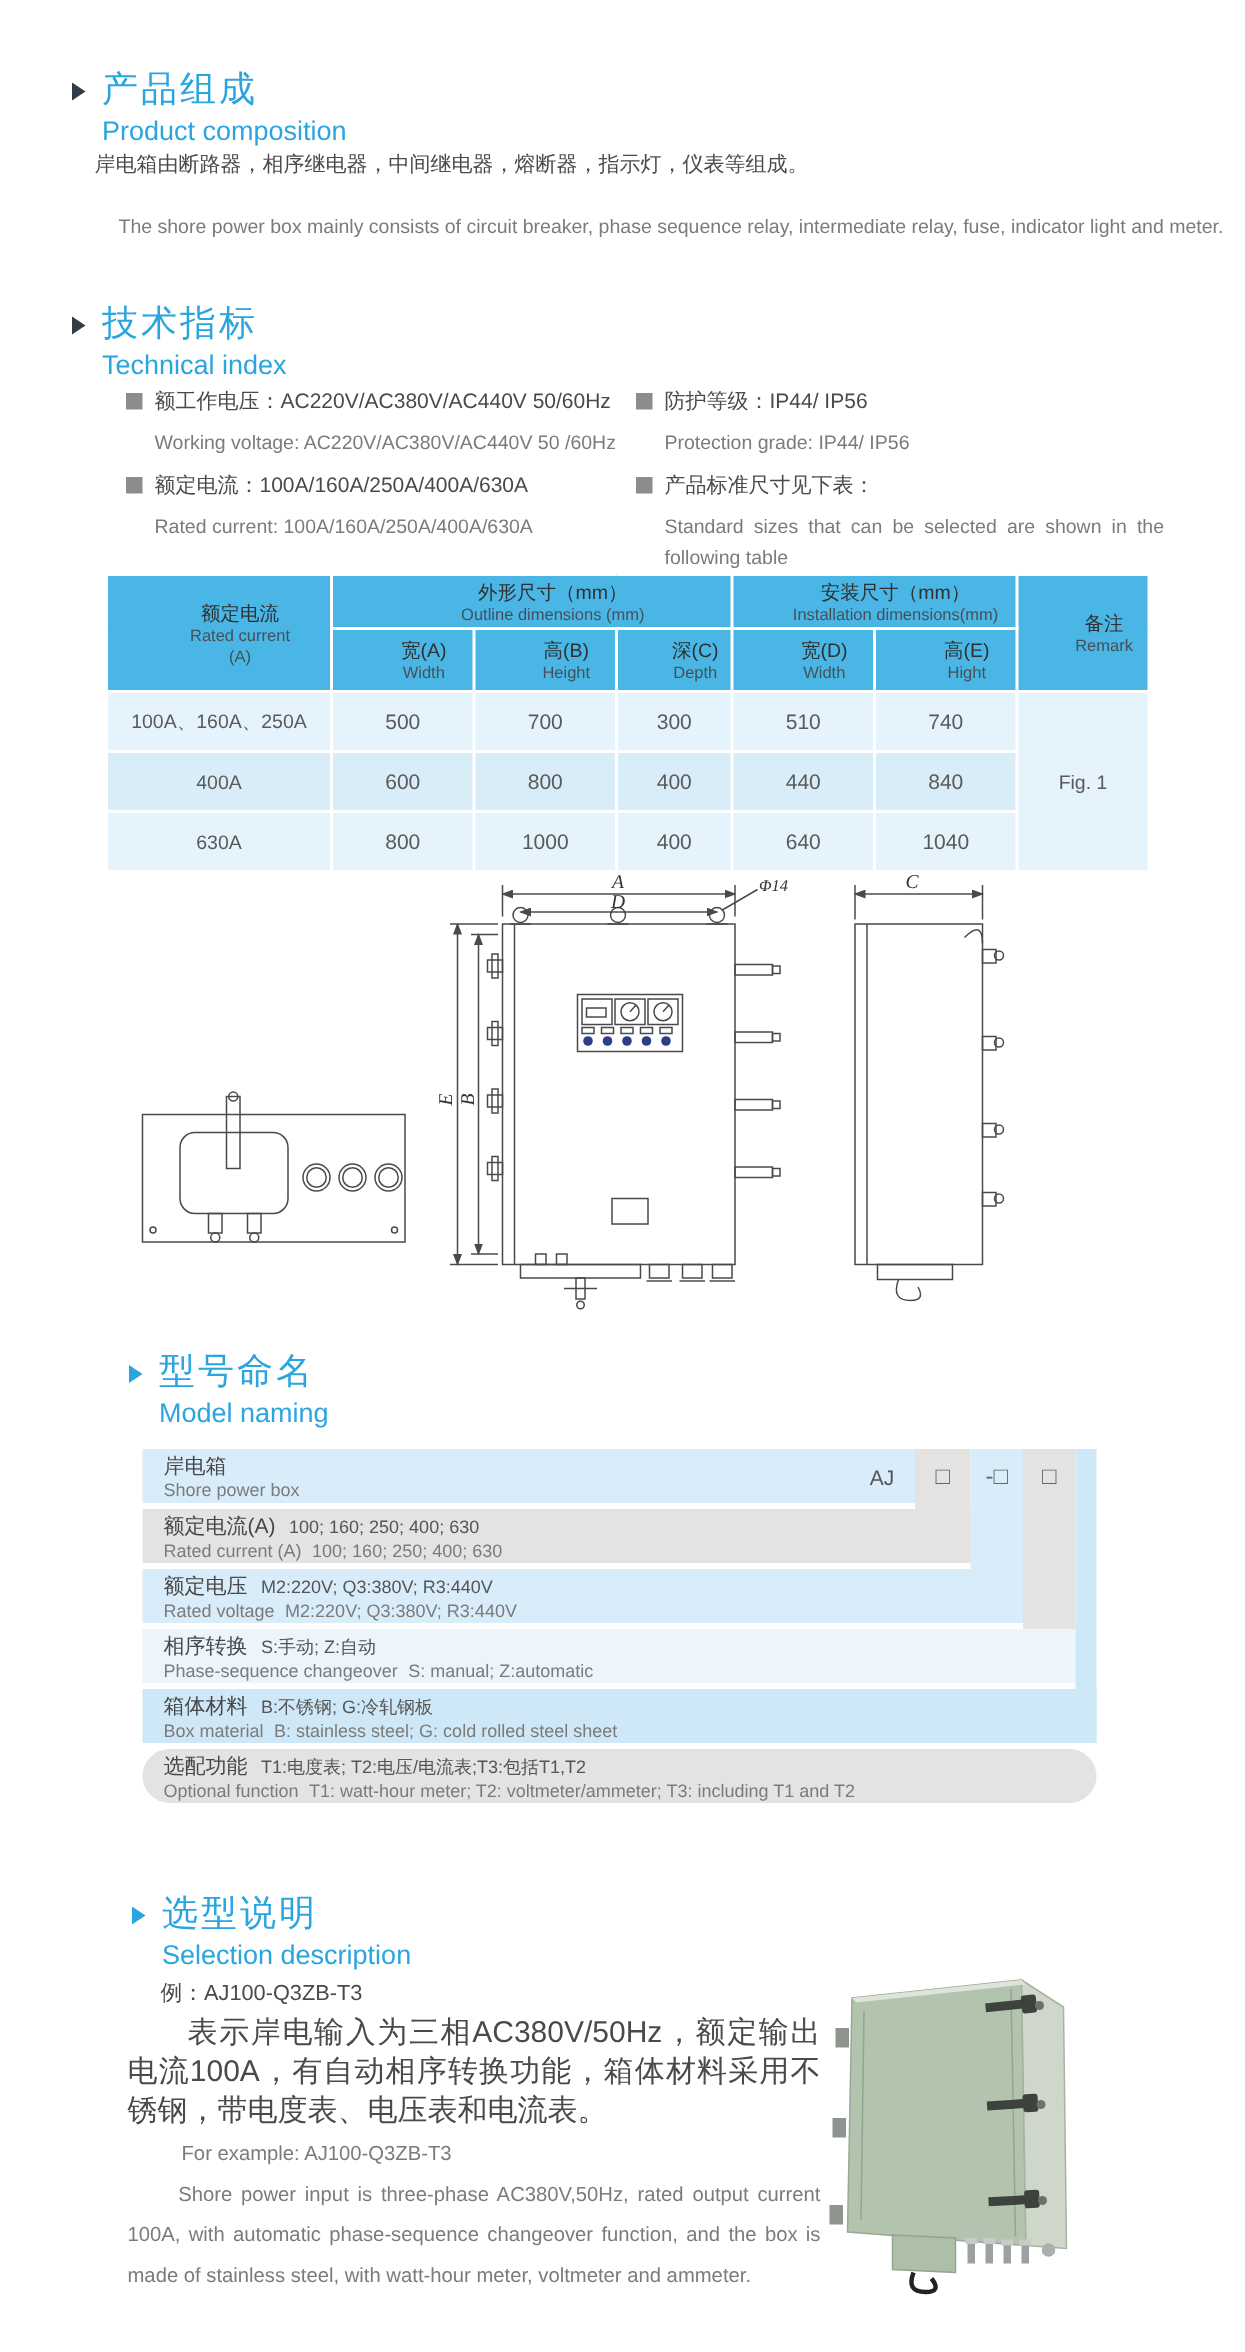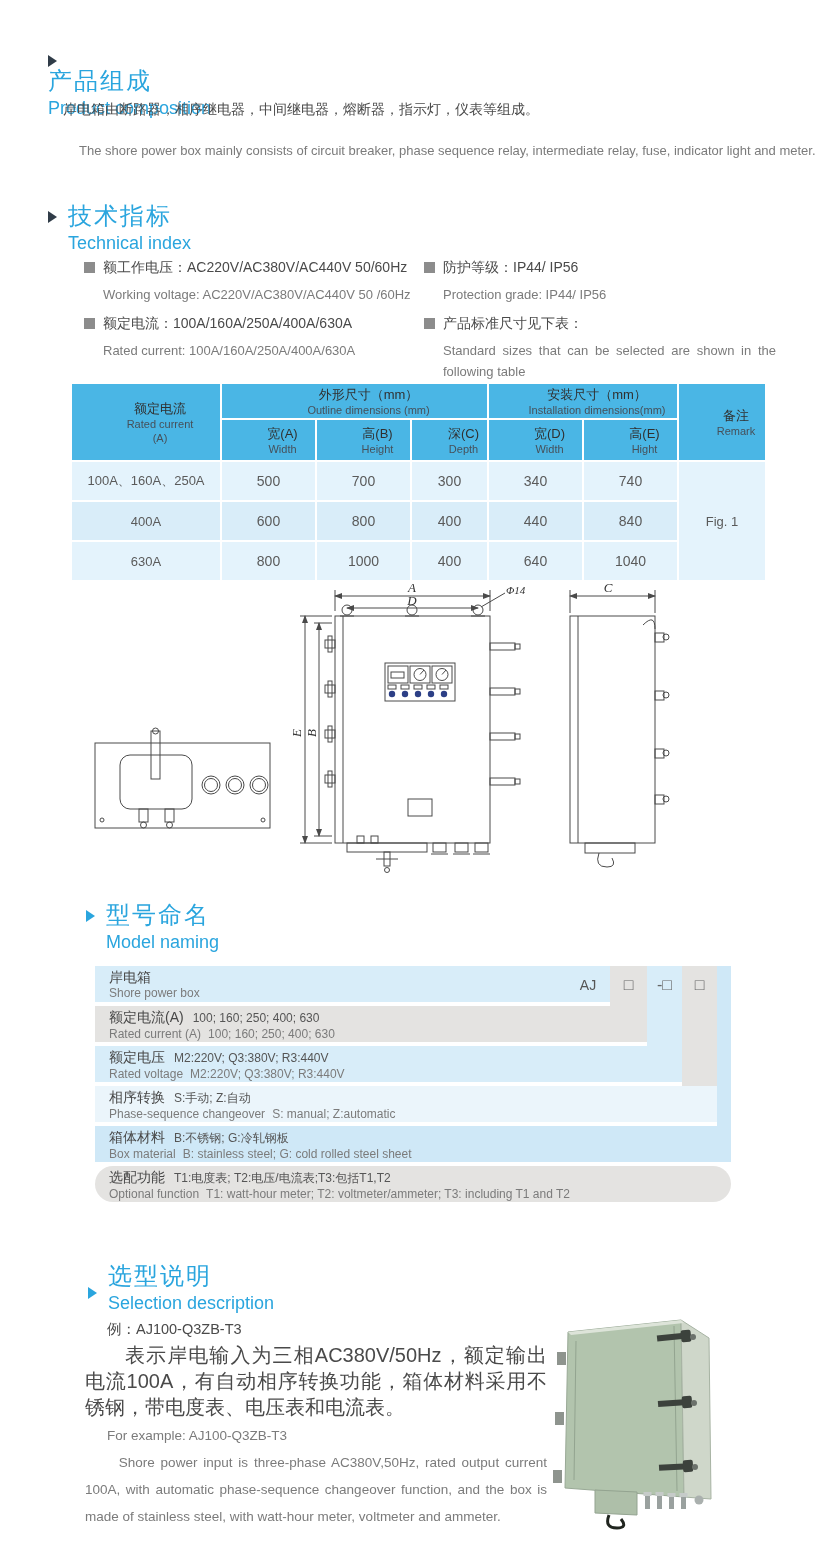--- a/index.html
+++ b/index.html
@@ -42,29 +42,29 @@
   .mcol{top:0;}
   .m-zh{font-size:14px;color:#474747;line-height:17px;white-space:nowrap;}
   .m-zh .dsc{font-size:12px;color:#555;margin-left:9px;}
   .m-en{font-size:12px;color:#7b7b7b;line-height:15px;white-space:nowrap;}
   .m-en .dsc{margin-left:7px;}
   .mcode{position:absolute;top:8px;height:22px;font-size:14px;color:#555;text-align:center;line-height:22px;}
   .mcode.sq{font-size:16px;color:#666;}
   
   .sel-ex-zh{font-size:14.5px;color:#4a4a4a;line-height:26px;margin-left:22px;}
   .sel-p-zh{font-size:20px;color:#4a4a4a;line-height:26px;text-align:justify;text-indent:2em;margin:0;}
-  .sel-ex-en{font-size:13.5px;color:#7b7b7b;line-height:27px;margin-left:22px;margin-top:2px;}
+  .sel-ex-en{font-size:13.5px;color:#7b7b7b;line-height:27px;margin-left:36px;margin-top:2px;}
   .sel-p-en{font-size:13.5px;color:#7b7b7b;line-height:27px;text-align:justify;text-indent:2.5em;margin:0;}
 </style>
 </head>
 <body>
 
 <div class="page">
 
-  <div class="abs sec-head" style="left:48px;top:46px;flex-direction:column;">
+  <div class="abs sec-head" style="left:48px;top:46px;">
     <span class="tri"></span>
     <div>
       <h2 class="t-zh">产品组成</h2>
       <div class="t-en">Product composition</div>
     </div>
   </div>
   <p class="abs body-zh" style="left:63px;top:98px;width:740px;">岸电箱由断路器，相序继电器，中间继电器，熔断器，指示灯，仪表等组成。</p>
   <p class="abs body-en" style="left:63px;top:124px;width:745px;">The shore power box mainly consists of circuit breaker, phase sequence relay, intermediate relay, fuse, indicator light and meter.</p>
 
   <div class="abs sec-head" style="left:48px;top:202px;">
@@ -144,21 +144,21 @@
             <span class="he">Hight</span>
           </th>
       </tr>
     </thead>
     <tbody>
       <tr>
         <td class="c1">100A、160A、250A</td>
         <td>500</td>
         <td>700</td>
         <td>300</td>
-        <td>340</td>
+        <td>510</td>
         <td>740</td>
         <td rowspan="3" class="remark">Fig. 1</td>
       </tr>
       <tr class="alt">
         <td class="c1">400A</td>
         <td>600</td>
         <td>800</td>
         <td>400</td>
         <td>440</td>
         <td>840</td>
@@ -344,21 +344,21 @@
       <div class="m-zh"><span>选配功能</span><span class="dsc">T1:电度表;  T2:电压/电流表;T3:包括T1,T2</span></div>
       <div class="m-en"><span>Optional function</span><span class="dsc">T1: watt-hour meter; T2: voltmeter/ammeter; T3: including T1 and T2</span></div>
     </div>
 
     <span class="mcode" style="left:473px;width:40px;">AJ</span>
     <span class="mcode sq" style="left:515px;width:37px;">□</span>
     <span class="mcode sq" style="left:552px;width:35px;">-□</span>
     <span class="mcode sq" style="left:587px;width:35px;">□</span>
   </div>
 
-  <div class="abs sec-head" style="left:88px;top:1262px;align-items:center;">
+  <div class="abs sec-head" style="left:88px;top:1262px;">
     <span class="tri blue"></span>
     <div>
       <h2 class="t-zh">选型说明</h2>
       <div class="t-en">Selection description</div>
     </div>
   </div>
 
   <div class="abs" style="left:85px;top:1316px;width:462px;">
     <div class="sel-ex-zh">例：AJ100-Q3ZB-T3</div>
     <p class="sel-p-zh">表示岸电输入为三相AC380V/50Hz，额定输出电流100A，有自动相序转换功能，箱体材料采用不锈钢，带电度表、电压表和电流表。</p>

